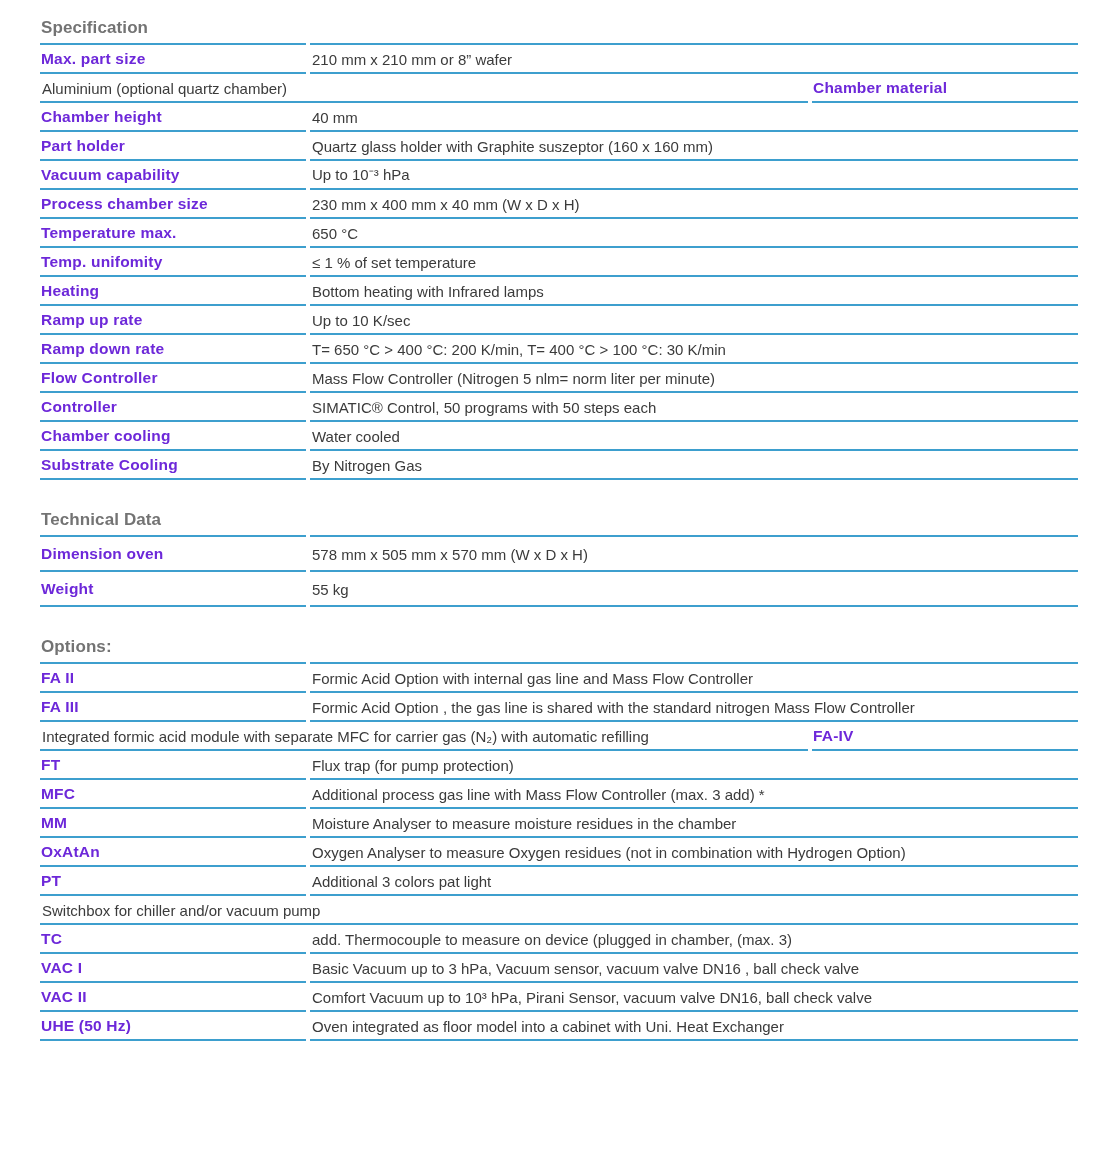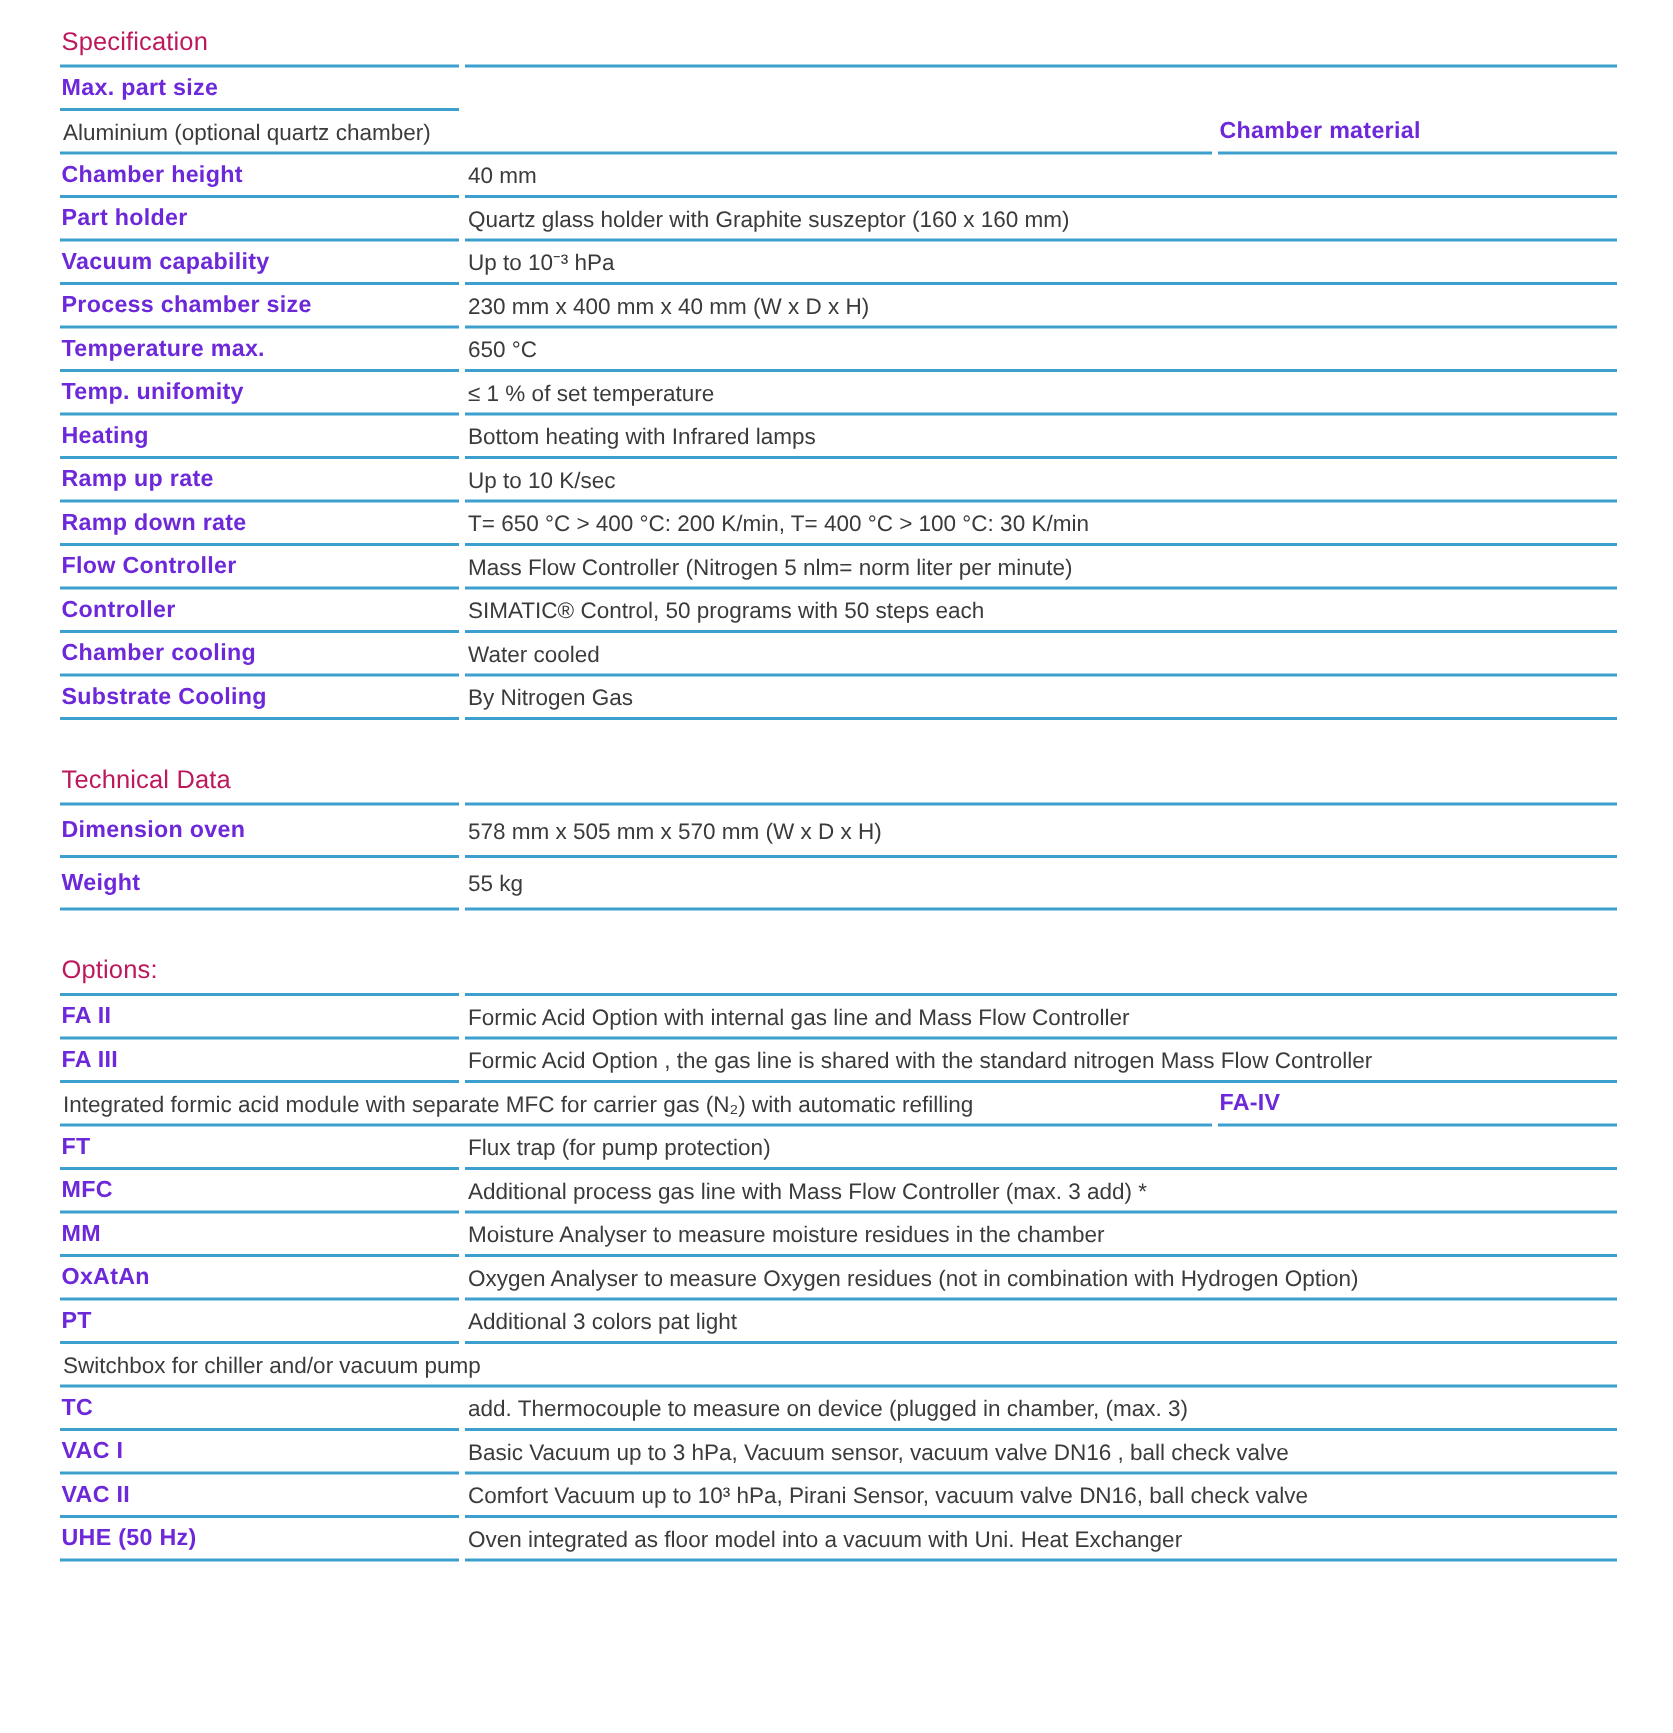--- a/index.html
+++ b/index.html
@@ -24,23 +24,23 @@
   .section:last-child { margin-bottom: 0; }
 
   .sec-head { display: flex; gap: 4px; }
   .sec-head .hcell {
     border-bottom: 2px solid #3d9fce;
     box-sizing: border-box;
   }
   .hcell.h-label { width: 266px; }
   .hcell.h-rest  { flex: 1; }
   .sec-title {
-    color: #be185d;
+    color: #737373;
     font-size: 17px;
-    font-weight: normal;
+    font-weight: bold;
     letter-spacing: 0.1px;
     padding: 0 0 5px 1px;
     white-space: nowrap;
   }
 
   .row { display: flex; gap: 4px; }
   .row .cell {
     border-bottom: 2px solid #3d9fce;
     box-sizing: border-box;
     height: 29px;
@@ -74,20 +74,21 @@
 
   <div class="section">
     <div class="sec-head">
       <div class="hcell h-label">
           <div class="sec-title">Specification</div>
         </div>
       <div class="hcell h-rest"></div>
     </div>
     <div class="row">
         <div class="cell label">Max. part size</div>
+        <div class="cell value">210 mm x 210 mm or 8” wafer</div>
       </div>
     <div class="row">
         <div class="cell value">Aluminium (optional quartz chamber)</div>
         <div class="cell label">Chamber material</div>
       </div>
     <div class="row">
         <div class="cell label">Chamber height</div>
         <div class="cell value">40 mm</div>
       </div>
     <div class="row">
@@ -206,17 +207,17 @@
     <div class="row">
         <div class="cell label">VAC I</div>
         <div class="cell value">Basic Vacuum up to 3 hPa, Vacuum sensor, vacuum valve DN16 , ball check valve</div>
       </div>
     <div class="row">
         <div class="cell label">VAC II</div>
         <div class="cell value">Comfort Vacuum up to 10³ hPa, Pirani Sensor, vacuum valve DN16, ball check valve</div>
       </div>
     <div class="row">
         <div class="cell label">UHE (50 Hz)</div>
-        <div class="cell value">Oven integrated as floor model into a vacuum with Uni. Heat Exchanger</div>
+        <div class="cell value">Oven integrated as floor model into a cabinet with Uni. Heat Exchanger</div>
       </div>
   </div>
 
 </div>
 
 </body></html>

